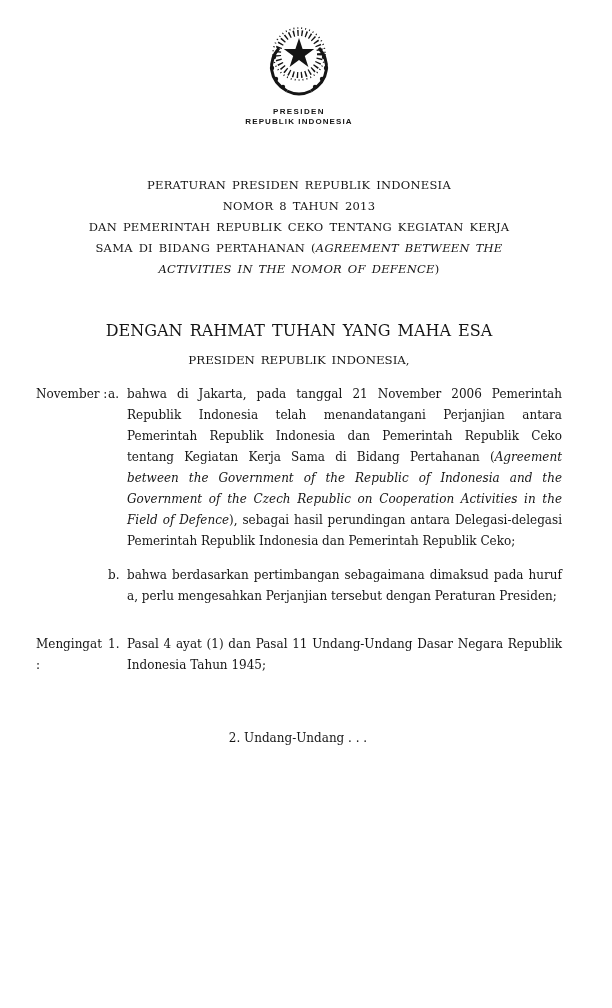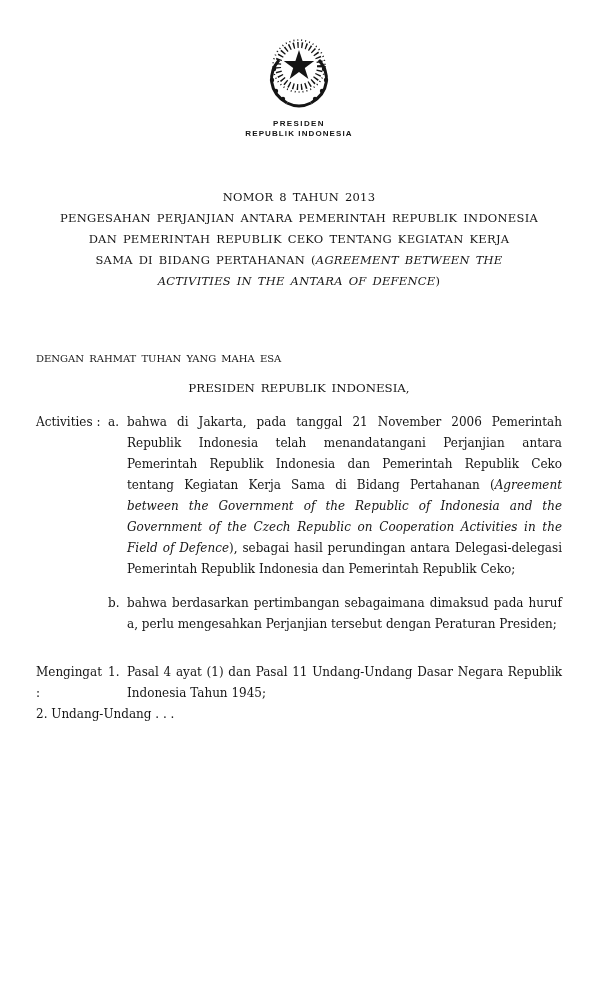--- a/index.html
+++ b/index.html
@@ -6,54 +6,54 @@
   .page {
     position: relative;
     width: 612px;
     height: 867px;
     margin: 0 auto;
     background: #ffffff;
     color: #151515;
     font-family: "DejaVu Serif", serif;
     overflow: hidden;
     box-sizing: border-box;
-    padding: 36px 50px 0 36px;
+    padding: 24px 50px 0 36px;
   }
   
   .letterhead { text-align: center; }
   .emblem { display: block; margin: 0 auto; }
   .lh-line1 {
     font-family: "Liberation Sans", sans-serif;
     font-size: 8px; font-weight: bold; letter-spacing: 1.4px;
     margin-top: 3px; line-height: 10px;
   }
   .lh-line2 {
     font-family: Liberation Sans, sans-serif;
     font-size: 8px; font-weight: bold; letter-spacing: 1.1px;
     line-height: 10px;
   }
   
   .title-block { margin-top: 48px; text-align: center; }
   .t-line { font-size: 11.5px; line-height: 21px; letter-spacing: 0.25px; word-spacing: 2px; }
   .it { font-style: italic; margin-top: 12px; }
   
-  .preamble-invocation { margin-top: 56px; text-align: left; font-size: 10px; line-height: 21px; word-spacing: 2px; }
+  .preamble-invocation { margin-top: 40px; text-align: center; font-size: 16px; line-height: 21px; word-spacing: 2px; }
   .preamble-issuer { margin-top: 9px; text-align: center; font-size: 11.8px; line-height: 21px; word-spacing: 2px; }
   
   .clause { display: flex; font-size: 12px; line-height: 21px; }
   .considerations { margin-top: 13px; }
   .legal-basis { margin-top: 27px; }
   .clause-label { width: 72px; flex: 0 0 72px; }
   .clause-items { flex: 1; }
   .item { display: flex; }
   .item + .item { margin-top: 13px; }
   .item-marker { width: 19px; flex: 0 0 19px; }
   .item-text { flex: 1; margin: 0; text-align: justify; }
   
-  .catchword { text-align: left; font-size: 12px; line-height: 21px; padding-right: 2px; }
+  .catchword { margin-top: 52px; text-align: center; font-size: 12px; line-height: 21px; padding-right: 2px; }
 </style>
 </head>
 <body>
 
 <div class="page">
 
   <header class="letterhead">
     <svg class="emblem" width="104" height="80" viewBox="0 0 104 80" aria-hidden="true">
       <circle cx="52" cy="30" r="21" fill="none" stroke="#151515" stroke-width="6" stroke-dasharray="1.4 2.8"></circle>
       <circle cx="52" cy="30" r="26" fill="none" stroke="#151515" stroke-width="1.6" stroke-dasharray="1 3"></circle>
@@ -68,32 +68,32 @@
       <circle cx="77" cy="33" r="2.2" fill="#151515"></circle>
       <circle cx="79" cy="44" r="2.2" fill="#151515"></circle>
       <circle cx="75" cy="55" r="2.2" fill="#151515"></circle>
       <circle cx="68" cy="63" r="2.2" fill="#151515"></circle>
     </svg>
     <div class="lh-line1">PRESIDEN</div>
     <div class="lh-line2">REPUBLIK INDONESIA</div>
   </header>
 
   <section class="title-block">
+    <div class="t-line"><span>PERATURAN PRESIDEN REPUBLIK INDONESIA</span></div>
     <div class="t-line"><span>NOMOR 8 TAHUN 2013</span></div>
-    <div class="t-line"><span>PENGESAHAN PERJANJIAN ANTARA PEMERINTAH REPUBLIK INDONESIA</span></div>
     <div class="t-line"><span>DAN PEMERINTAH REPUBLIK CEKO TENTANG KEGIATAN KERJA</span></div>
     <div class="t-line"><span>SAMA DI BIDANG PERTAHANAN (</span><span class="it">AGREEMENT BETWEEN THE</span></div>
-    <div class="t-line"><span class="it">ACTIVITIES IN THE ANTARA OF DEFENCE</span><span>)</span></div>
+    <div class="t-line"><span class="it">ACTIVITIES IN THE NOMOR OF DEFENCE</span><span>)</span></div>
   </section>
 
   <div class="preamble-invocation">DENGAN RAHMAT TUHAN YANG MAHA ESA</div>
   <div class="preamble-issuer">PRESIDEN REPUBLIK INDONESIA,</div>
 
   <section class="clause considerations">
-    <div class="clause-label">Activities :</div>
+    <div class="clause-label">November :</div>
     <div class="clause-items">
       <div class="item">
         <div class="item-marker">a.</div>
         <p class="item-text"><span>bahwa di Jakarta, pada tanggal 21 November 2006 Pemerintah Republik Indonesia telah menandatangani Perjanjian antara Pemerintah Republik Indonesia dan Pemerintah Republik Ceko tentang Kegiatan Kerja Sama di Bidang Pertahanan (</span><span class="it">Agreement between the Government of the Republic of Indonesia and the Government of the Czech Republic on Cooperation Activities in the Field of Defence</span><span>), sebagai hasil perundingan antara Delegasi-delegasi Pemerintah Republik Indonesia dan Pemerintah Republik Ceko;</span></p>
       </div>
       <div class="item">
         <div class="item-marker">b.</div>
         <p class="item-text"><span>bahwa berdasarkan pertimbangan sebagaimana dimaksud pada huruf a, perlu mengesahkan Perjanjian tersebut dengan Peraturan Presiden;</span></p>
       </div>
     </div>

